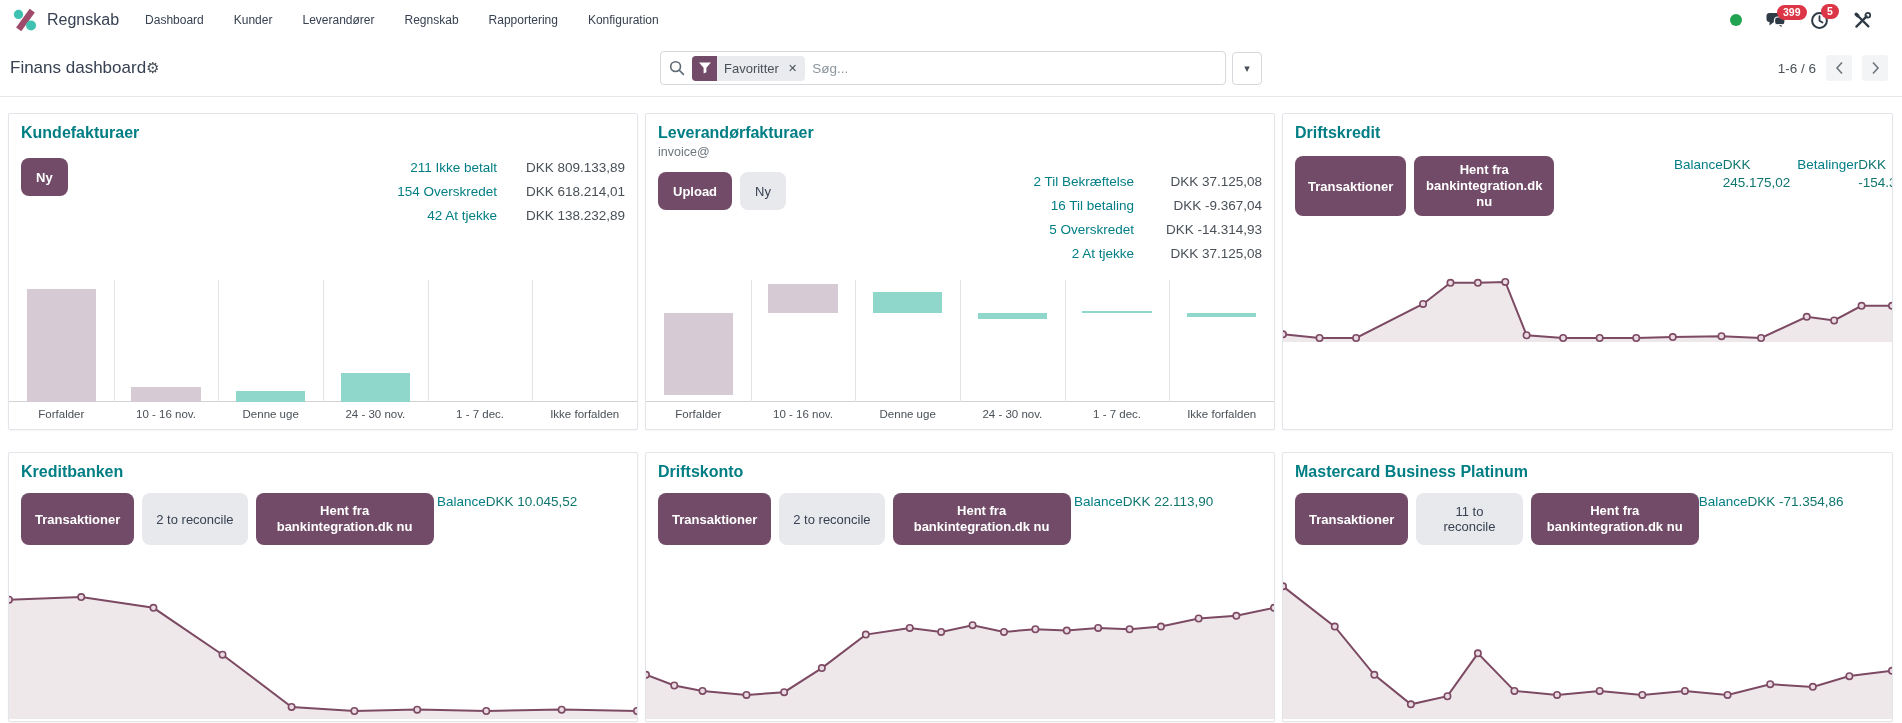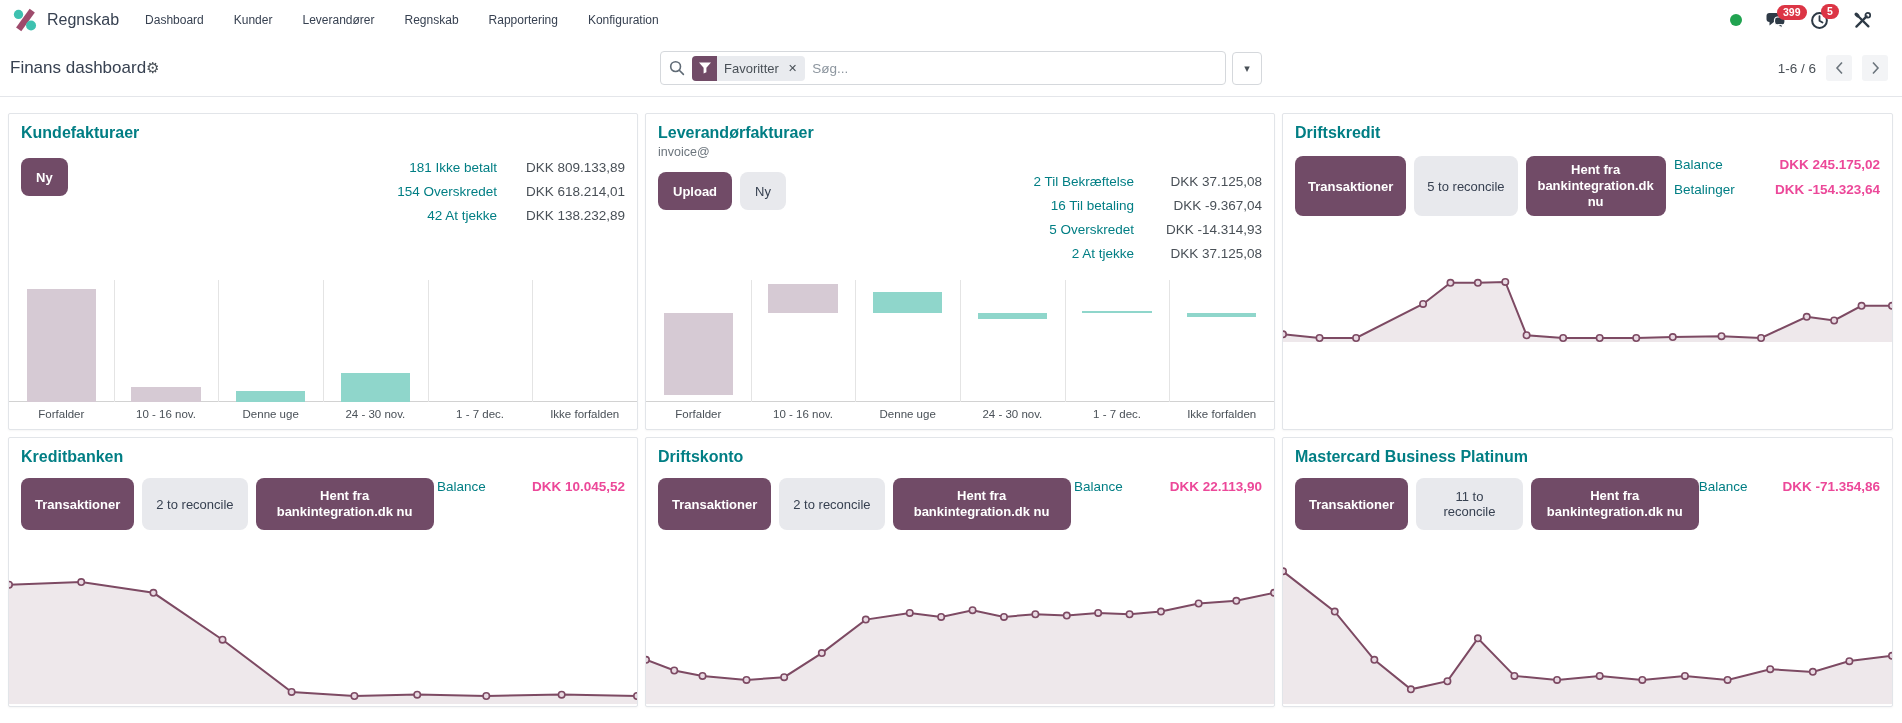--- a/index.html
+++ b/index.html
@@ -35,46 +35,46 @@
   .search-input::placeholder { color:#8d969f; }
   .search-toggle { width:30px; height:33px; border:1px solid #d5d8dc; border-radius:4px; background:#fff;
                    display:flex; align-items:center; justify-content:center; color:#495057; font-size:11px; cursor:pointer; }
   .pager { margin-left:auto; display:flex; align-items:center; gap:10px; padding-right:4px; }
   .pager-text { font-size:13.5px; color:#495057; }
   .pager-btn { width:26px; height:26px; background:#f3f4f6; border:none; border-radius:3px;
                display:flex; align-items:center; justify-content:center; cursor:pointer; }
 
   
   .board { padding:16px 8px 0; display:grid; grid-template-columns:630px 630px 611px;
-           grid-template-rows:317px 270px; gap:7px 7px; }
+           grid-template-rows:317px 270px; gap:22px 7px; }
   .card { background:#fff; border:1px solid #e2e5e9; border-radius:2px; box-shadow:0 1px 2px rgba(0,0,0,.04);
           padding:10px 12px 6px; display:flex; flex-direction:column; overflow:hidden; }
   .card-title { font-size:16px; font-weight:700; color:#017e84; cursor:pointer; align-self:flex-start; }
   .card-sub { font-size:12.5px; color:#6c757d; margin-top:3px; }
   .content-row { display:flex; align-items:flex-start; margin-top:16px; }
   .btn-row { display:flex; gap:8px; }
   .btn { border:none; border-radius:8px; font:inherit; font-size:13px; cursor:pointer;
          display:flex; align-items:center; justify-content:center; text-align:center; }
   .btn-purple { background:#714b67; color:#fff; font-weight:700; }
   .btn-gray { background:#e8e9ed; color:#374151; }
   .btn-sm { height:38px; padding:0 15px; }
   .btn-bank { height:60px; padding:0 13px; }
   .btn-bank2 { height:52px; padding:0 14px; }
   .btn-fetch3 { width:140px; padding:0 8px; line-height:16px; }
   .btn-fetch2 { width:178px; padding:0 10px; line-height:16px; }
 
   .inv-stats { width:305px; margin-left:auto; display:flex; flex-direction:column; gap:4px; font-size:13.5px; }
   .inv-row { display:flex; line-height:20px; }
   .stat-link { flex:1; text-align:right; color:#017e84; cursor:pointer; }
   .stat-amt { width:128px; text-align:right; color:#495057; }
-  .bank-stats { margin-left:auto; display:flex; flex-direction:column; gap:7px; font-size:13.5px; }
+  .bank-stats { margin-left:auto; display:flex; flex-direction:row; gap:7px; font-size:13.5px; }
   .bank-stats.w1 { width:206px; } .bank-stats.w2 { width:188px; }
   .bank-row { display:flex; line-height:18px; }
   .bank-link { color:#017e84; cursor:pointer; }
-  .bank-amt { margin-left:auto; color:#ec4899;font-weight:bold; }
+  .bank-amt { margin-left:auto; color:#0f766e; }
 
   
   .bar-chart { position:relative; height:145px; margin:auto -12px -2px; display:flex; cursor:pointer; }
   .bar-col { flex:1; position:relative; }
   .vline { position:absolute; left:0; top:0; width:1px; height:122px; background:#e4e4e4; }
   .baseline { position:absolute; left:0; right:0; bottom:23px; height:1px; background:#d2d2d2; }
   .bar { position:absolute; left:17%; width:66%; }
   .bar-label { position:absolute; bottom:0; width:100%; height:23px; text-align:center;
                font-size:11.5px; color:#495057; padding-top:6px; }
   .line-chart { cursor:pointer; }
@@ -184,21 +184,21 @@
 <main class="board">
 
   <section class="card">
     <a class="card-title">Kundefakturaer</a>
     <div class="content-row">
       <div class="btn-row">
         <button class="btn btn-purple btn-sm">Ny</button>
       </div>
       <div class="inv-stats">
         <div class="inv-row">
-            <span class="stat-link">181 Ikke betalt</span>
+            <span class="stat-link">211 Ikke betalt</span>
             <span class="stat-amt">DKK 809.133,89</span>
           </div>
         <div class="inv-row">
             <span class="stat-link">154 Overskredet</span>
             <span class="stat-amt">DKK 618.214,01</span>
           </div>
         <div class="inv-row">
             <span class="stat-link">42 At tjekke</span>
             <span class="stat-amt">DKK 138.232,89</span>
           </div>
@@ -295,21 +295,20 @@
           <div class="bar-label">Ikke forfalden</div>
         </div>
       </div>
   </section>
 
   <section class="card">
     <a class="card-title">Driftskredit</a>
     <div class="content-row" style="margin-top:14px;">
       <div class="btn-row">
         <button class="btn btn-purple btn-bank">Transaktioner</button>
-        <button class="btn btn-gray btn-bank">5 to reconcile</button>
         <button class="btn btn-purple btn-bank btn-fetch3">Hent fra bankintegration.dk nu</button>
       </div>
       <div class="bank-stats w1">
         <div class="bank-row">
             <span class="bank-link">Balance</span>
             <span class="bank-amt">DKK 245.175,02</span>
           </div>
         <div class="bank-row">
             <span class="bank-link">Betalinger</span>
             <span class="bank-amt">DKK -154.323,64</span>

